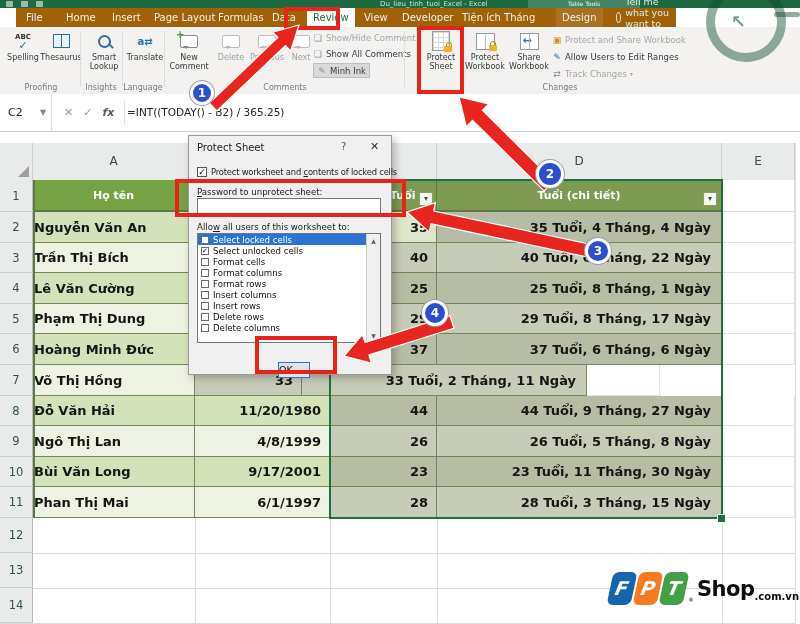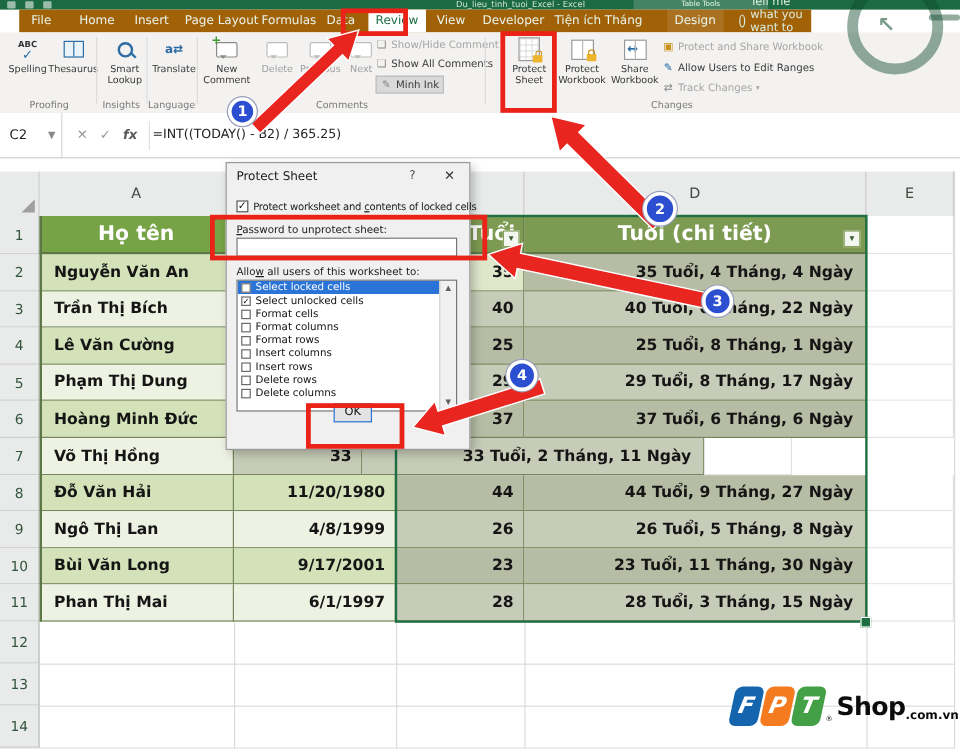--- a/index.html
+++ b/index.html
@@ -67,29 +67,29 @@
 
   
   .colhdr{position:absolute;left:0;top:143px;width:795px;height:37px;background:#e9eaea;border-bottom:1px solid #b9b9b9;z-index:4;}
   .ch{position:absolute;top:0;height:37px;line-height:37px;text-align:center;font-size:12px;color:#3c4a3f;border-right:1px solid #cdcdcd;box-sizing:border-box;}
   .corner{position:absolute;left:0;top:0;width:33px;height:37px;border-right:1px solid #cdcdcd;box-sizing:border-box;}
   .corner::after{content:"";position:absolute;right:3px;bottom:3px;border-left:11px solid transparent;border-bottom:11px solid #9f9f9f;}
   .rn{position:absolute;left:0;width:33px;background:#e9eaea;border-right:1px solid #b9b9b9;border-bottom:1px solid #cdcdcd;box-sizing:border-box;text-align:center;font-size:11.5px;color:#30553c;display:flex;align-items:center;justify-content:center;z-index:4;}
 
   
   .hdrrow{position:absolute;left:33px;top:180px;height:32px;display:flex;z-index:10;}
-  .hc{box-sizing:border-box;border-right:1px solid #5e7747;border-bottom:2px solid #5e7747;color:#fff;font-weight:bold;font-size:17px;display:flex;align-items:center;justify-content:center;position:relative;}
+  .hc{box-sizing:border-box;border-right:1px solid #5e7747;border-bottom:2px solid #5e7747;color:#fff;font-weight:bold;font-size:11px;display:flex;align-items:center;justify-content:center;position:relative;}
   .hA,.hB{background:#76a345;}
   .hC,.hD{background:#7d9a52;}
   .hA{width:162px;}.hB{width:135px;}.hC{width:107px;justify-content:flex-start;padding-left:60px;}.hD{width:285px;}
   .hE{width:73px;border-right:1px solid #dedede;border-bottom:1px solid #dedede;background:#fff;}
   .filterbtn{position:absolute;width:14px;height:14px;background:#f4f6f0;border:1px solid #87a05e;box-sizing:border-box;font-size:8px;color:#3c5e2f;line-height:12px;text-align:center;z-index:11;}
   .r{position:absolute;left:33px;display:flex;z-index:10;}
   .r>div{box-sizing:border-box;border-right:1px solid #75865a;border-bottom:1px solid #75865a;font-size:13px;font-weight:600;color:#151515;display:flex;align-items:center;overflow:hidden;white-space:nowrap;}
-  .cA{width:162px;padding-left:12px;}
+  .cA{width:162px;padding-left:1px;}
   .cB{width:135px;justify-content:flex-end;padding-right:8px;}
   .cC{width:107px;justify-content:flex-end;padding-right:8px;}
   .cD{width:285px;justify-content:flex-end;padding-right:10px;}
   .cE{width:73px;border-right:1px solid #e3e3e3 !important;border-bottom:1px solid #e3e3e3 !important;background:#fff;}
   .even .cA,.even .cB{background:#d3e2b8;}
   .odd .cA,.odd .cB{background:#edf2e2;}
   .even .cC,.even .cD{background:#b7bda5;}
   .odd .cC,.odd .cD{background:#c7ccb8;}
   .active-cell{background:#dfe7cb !important;}
   .tbl-left{position:absolute;left:33px;top:180px;width:2px;height:338px;background:#5e7747;z-index:11;}
@@ -110,21 +110,21 @@
   .dlg-pwlabel{position:absolute;left:8px;top:51px;font-size:8.6px;}
   .dlg-input{position:absolute;left:8px;top:62px;width:184px;height:16px;background:#fff;border:1px solid #767676;box-sizing:border-box;font-size:9px;padding:0 3px;}
   .dlg-allow{position:absolute;left:8px;top:86px;font-size:8.6px;}
   .dlg-list{position:absolute;left:8px;top:97px;width:184px;height:110px;background:#fff;border:1px solid #767676;box-sizing:border-box;overflow:hidden;}
   .opt{height:11px;display:flex;align-items:center;gap:4px;padding-left:3px;font-size:8.6px;color:#111;white-space:nowrap;}
   .opt .cb{width:8px;height:8px;border:1px solid #6a6a6a;background:#fff;box-sizing:border-box;font-size:7px;line-height:6px;text-align:center;flex:0 0 auto;}
   .opt.sel{background:#2a74d8;color:#fff;}
   .scroll{position:absolute;right:0;top:0;width:13px;height:108px;background:#f0f0f0;border-left:1px solid #d0d0d0;}
   .scroll .up,.scroll .dn{position:absolute;left:0;width:13px;height:13px;font-size:6px;color:#606060;text-align:center;line-height:13px;}
   .scroll .dn{bottom:0;}
-  .okbtn{position:absolute;left:89px;top:200px;width:32px;height:16px;background:#e3e3e3;border:1px solid #2a74d8;box-sizing:border-box;font-size:9.5px;text-align:center;line-height:14px;color:#111;}
+  .okbtn{position:absolute;left:89px;top:226px;width:32px;height:16px;background:#e3e3e3;border:1px solid #2a74d8;box-sizing:border-box;font-size:9.5px;text-align:left;line-height:14px;color:#111;}
 
   
   .redbox{position:absolute;border:4px solid #ea2318;box-sizing:border-box;z-index:122;pointer-events:none;}
   .arrows{position:absolute;left:0;top:0;width:800px;height:624px;z-index:125;pointer-events:none;}
   .badge{position:absolute;border-radius:50%;background:#2b4fd0;color:#fff;border:3px solid #fff;box-shadow:0 0 0 1px #98a0b8;display:flex;align-items:center;justify-content:center;font-weight:bold;font-size:12px;z-index:130;box-sizing:border-box;}
 
   
   .logo{position:absolute;left:610px;top:572px;display:flex;align-items:center;z-index:140;}
   .tile{display:inline-block;width:24px;height:33px;border-radius:6px;transform:skewX(-12deg);color:#fff;font-weight:bold;font-style:italic;font-size:19px;text-align:center;line-height:33px;margin-right:2px;}
   .t-f{background:#1565ae;}.t-p{background:#f47b20;}.t-t{background:#43a047;}

